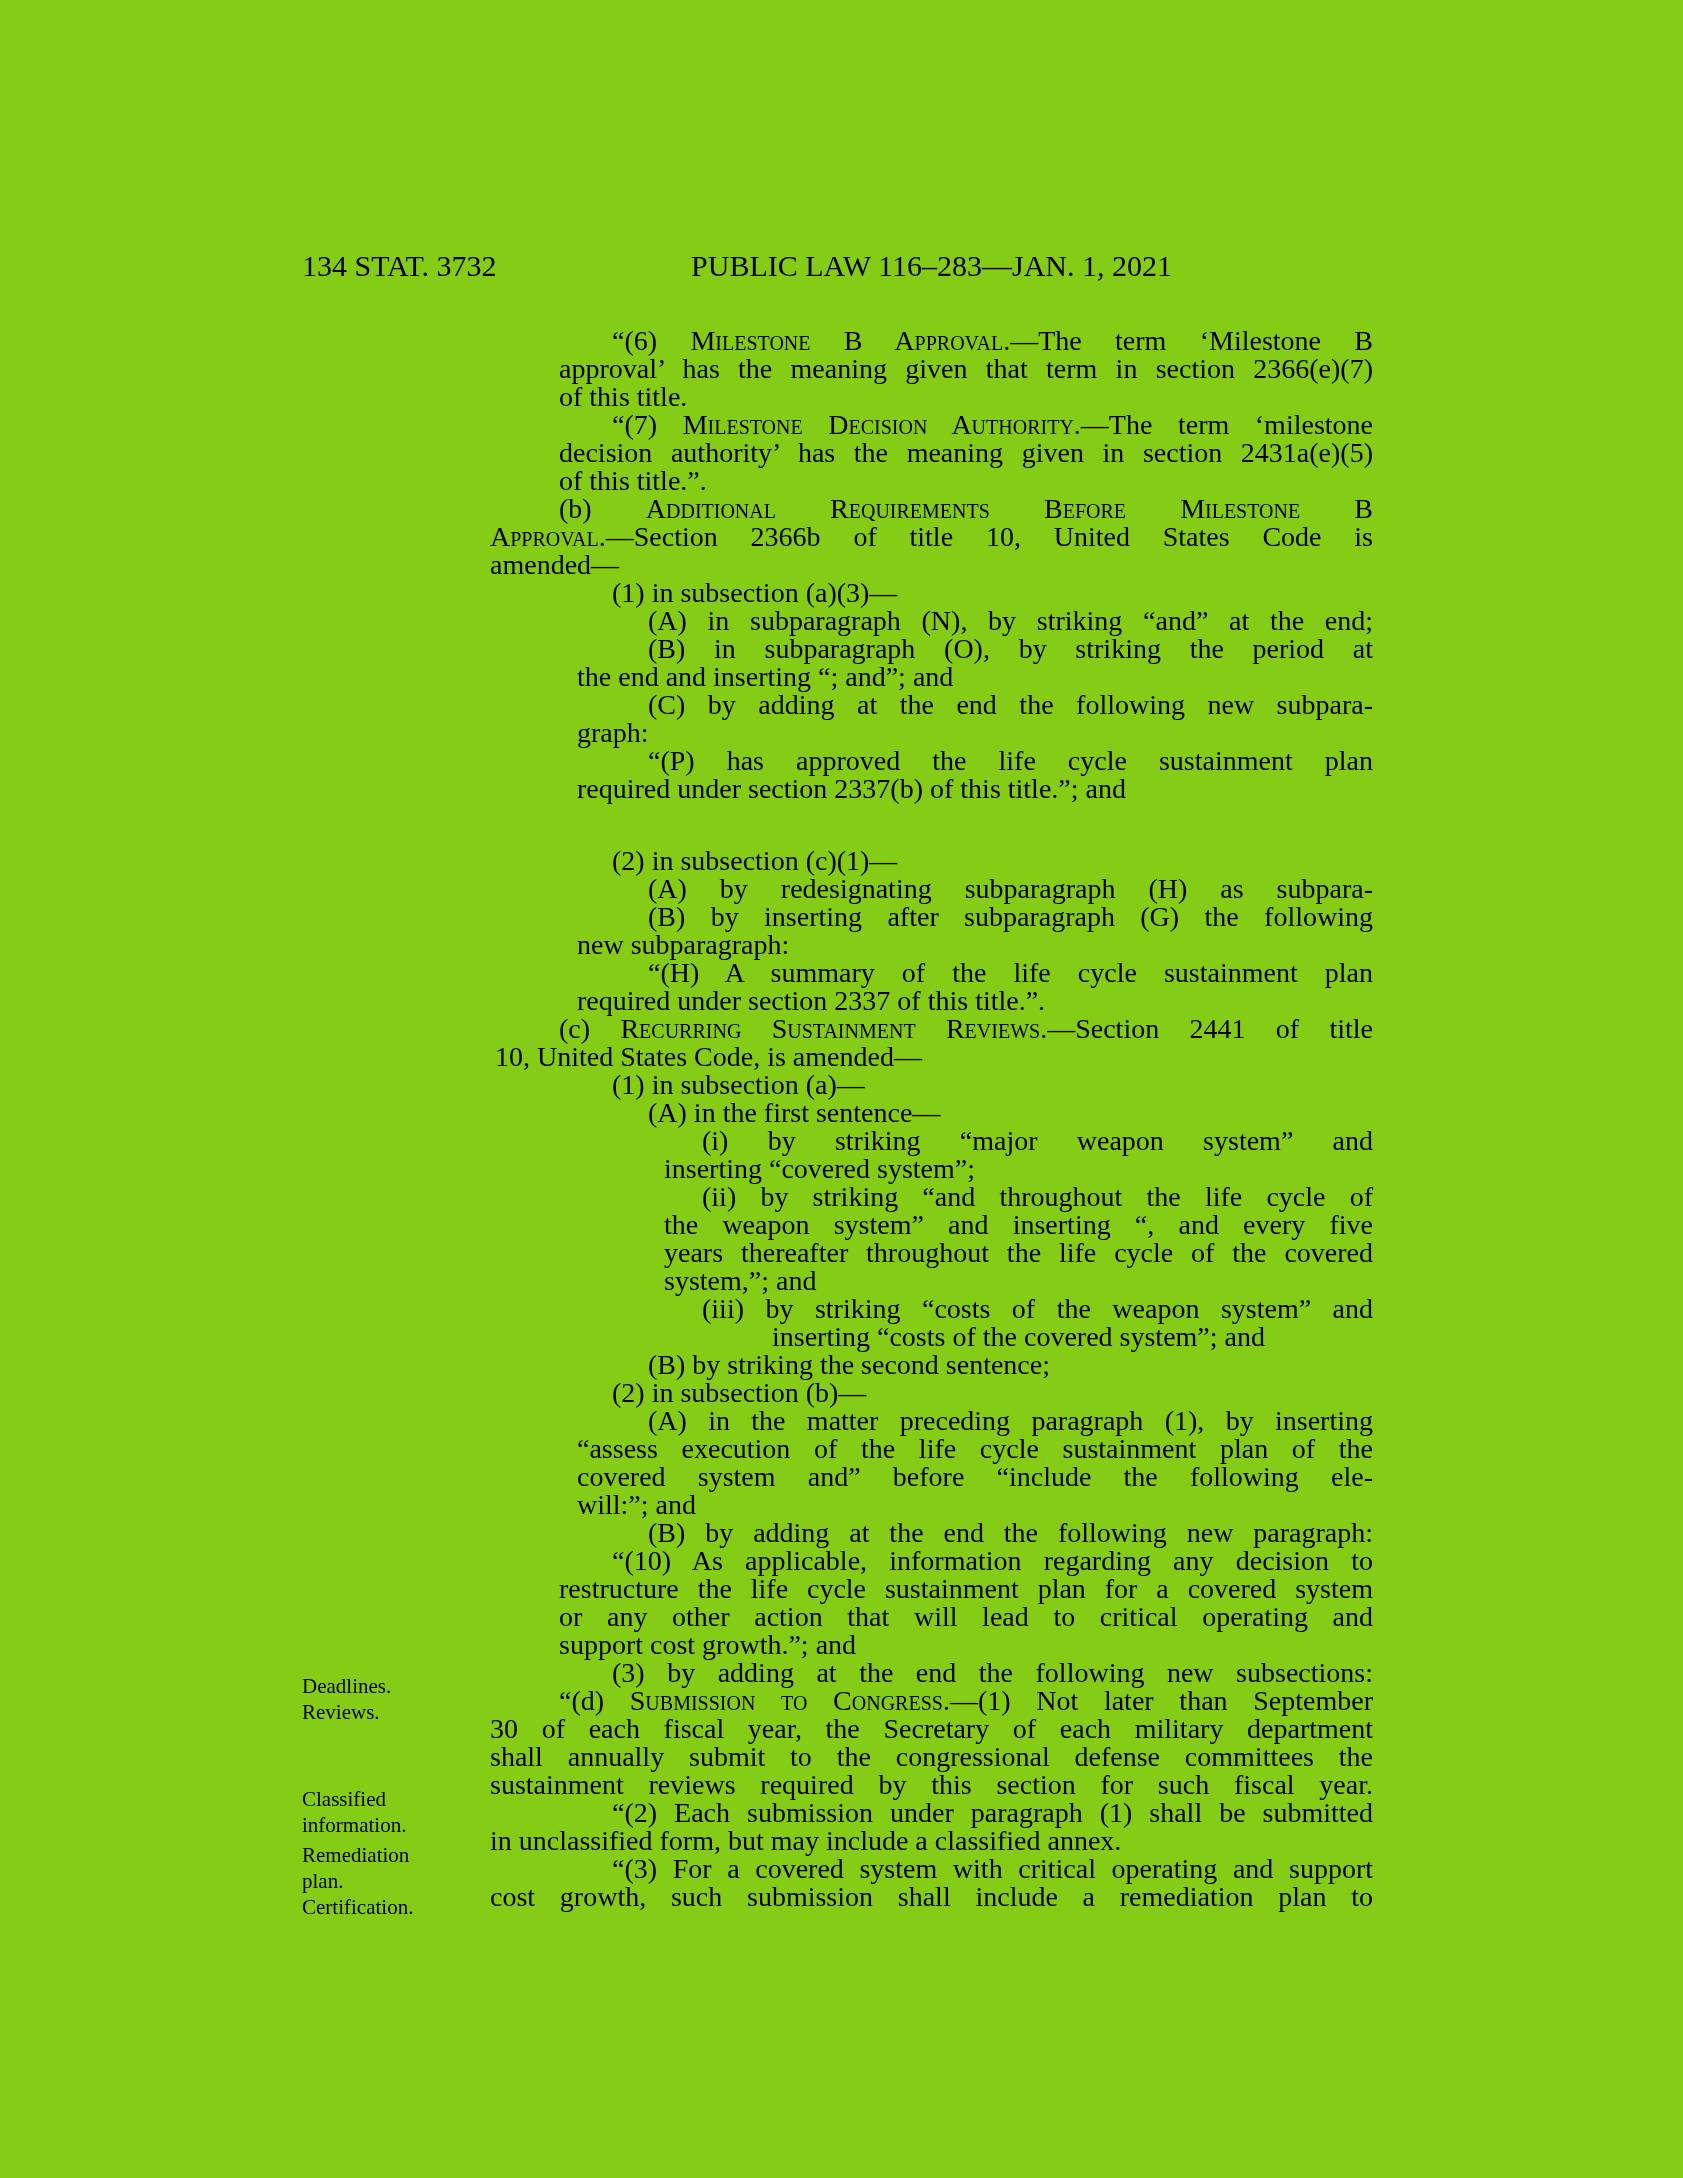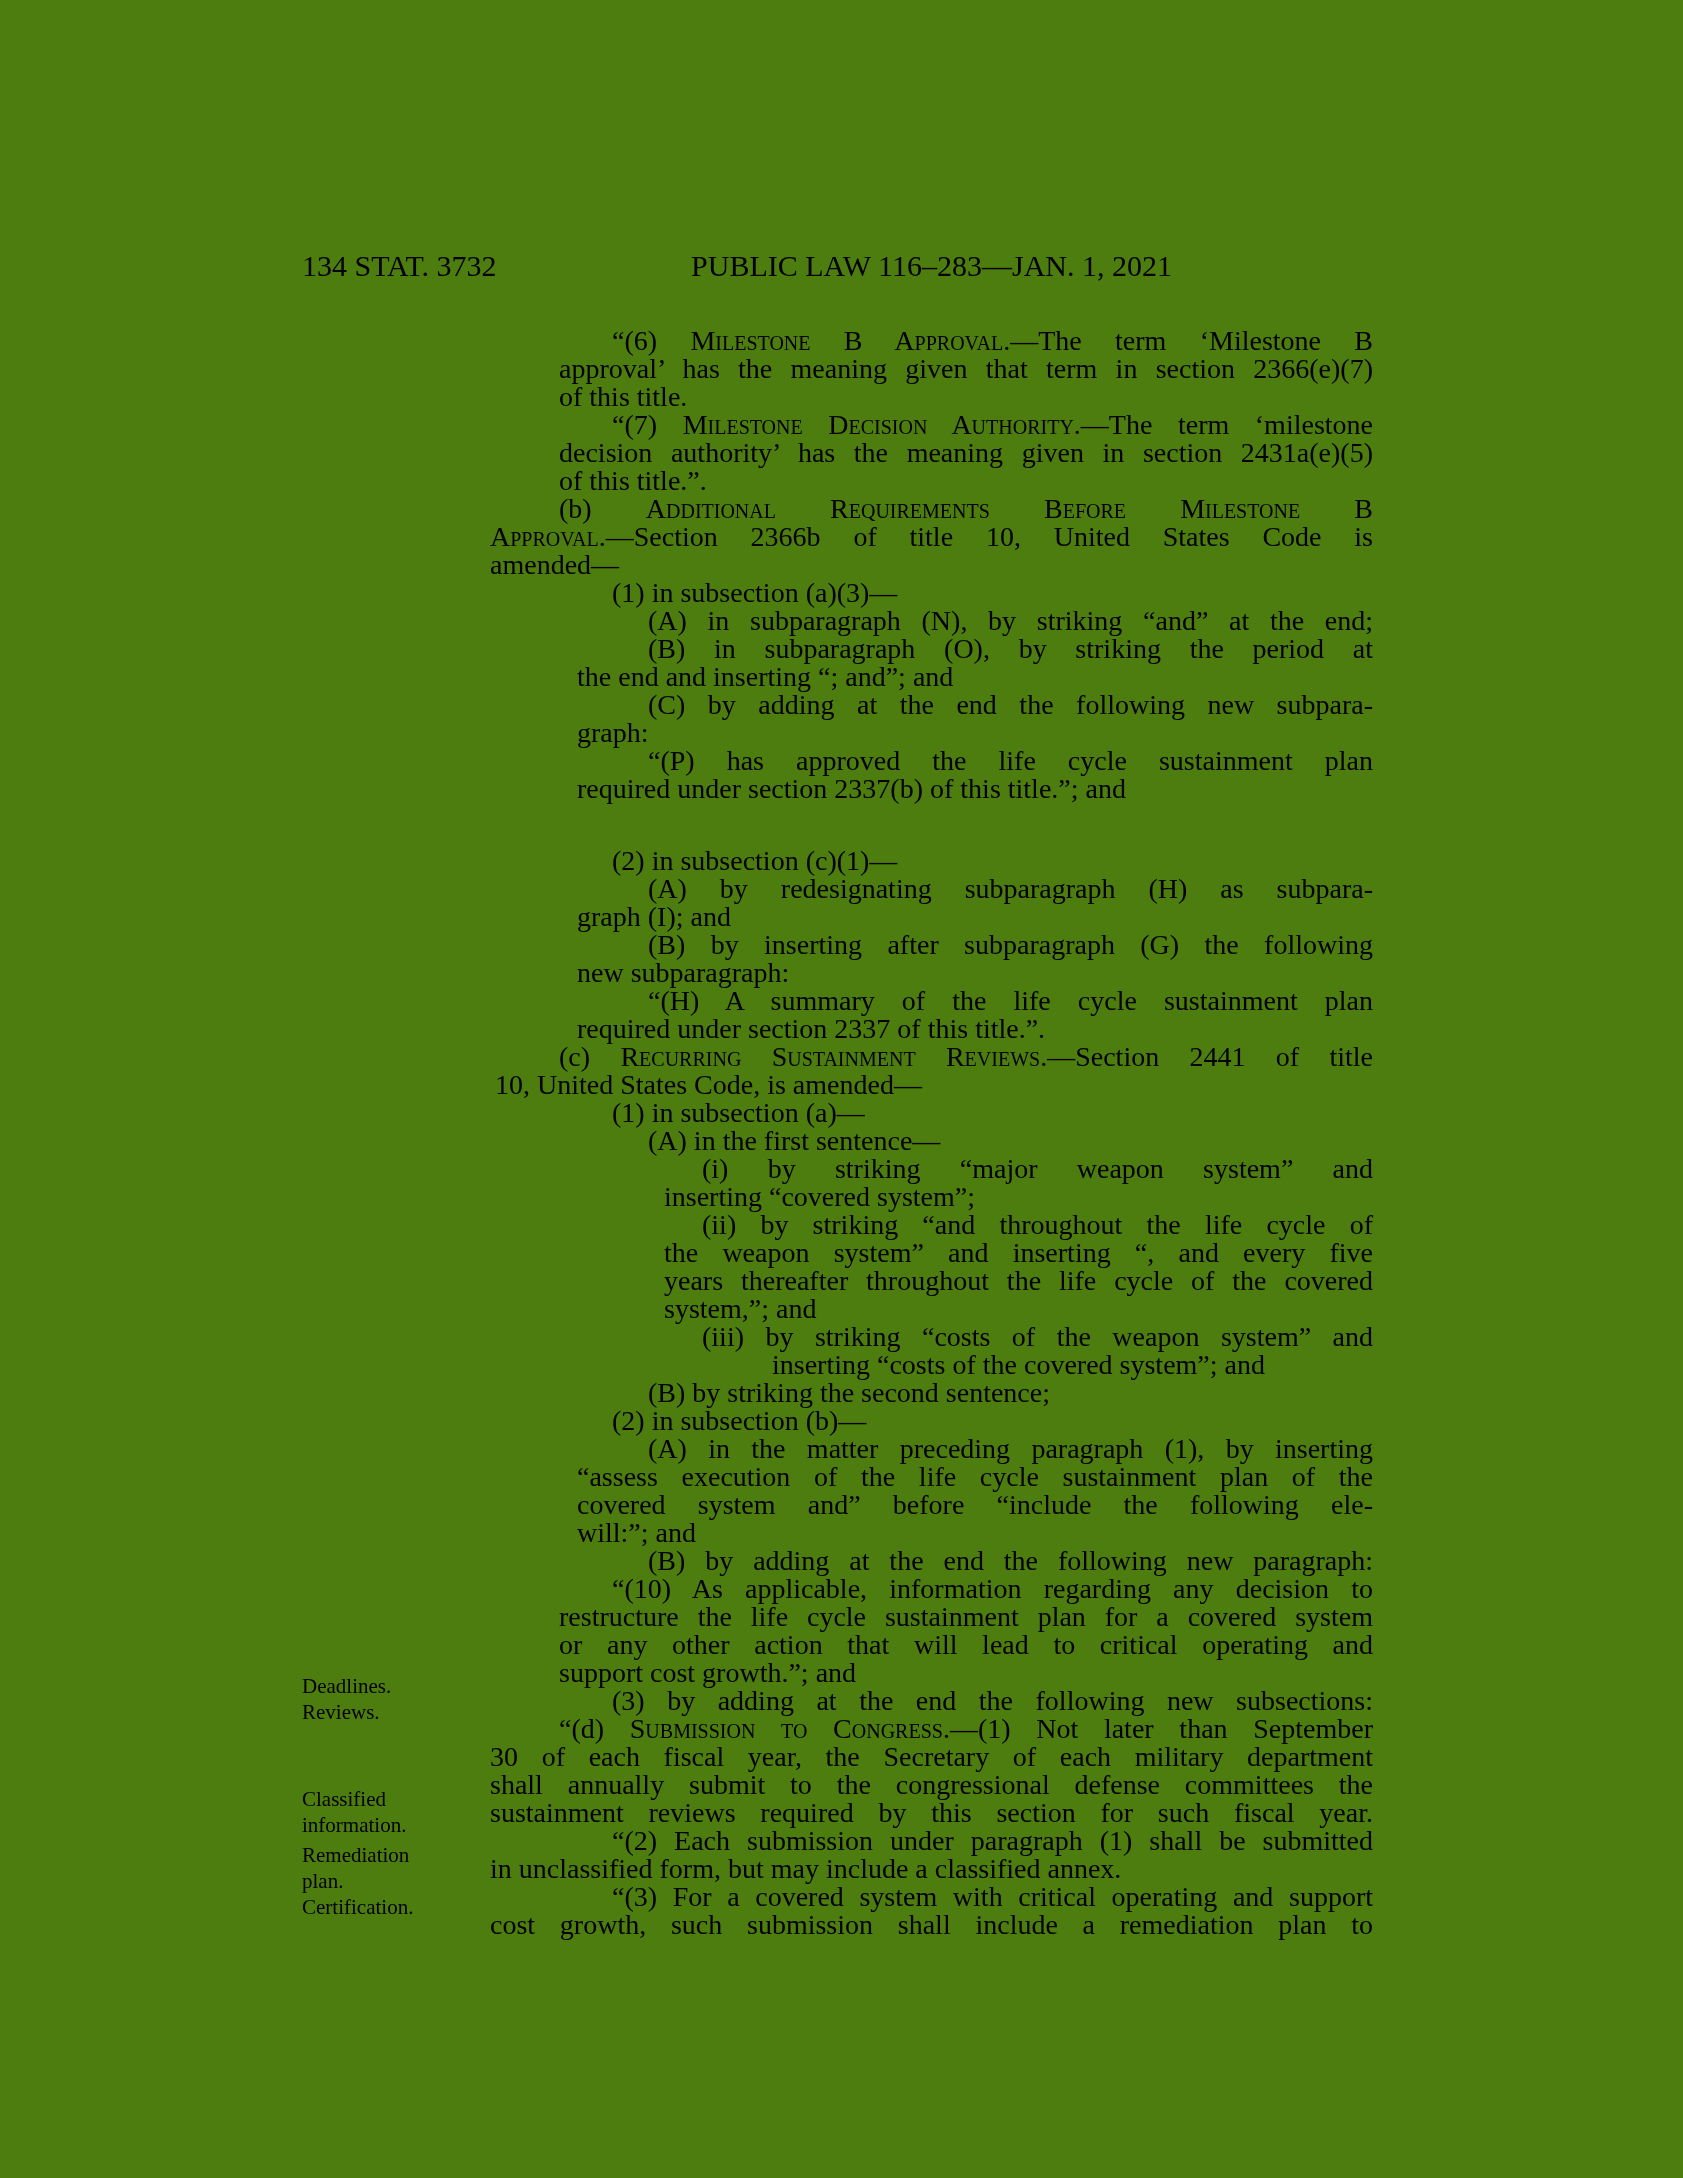--- a/index.html
+++ b/index.html
@@ -1,20 +1,20 @@
 <!DOCTYPE html>
 <html><head>
 <meta charset="utf-8">
 <style>
   html, body { margin: 0; padding: 0; background: #e8e8e8; }
   #page {
     position: relative;
     width: 1683px;
     height: 2178px;
-    background: #4d7c0f;
+    background: #84cc16;
     font-family: "Liberation Serif", "DejaVu Serif", serif;
     color: #000000;
     overflow: hidden;
   }
   #running-head {
     position: absolute;
     top: 249px;
     left: 0;
     width: 1683px;
     height: 40px;
@@ -86,21 +86,20 @@
       <div class="bline" style="margin-left: 122px; width: 761px;"><span>(1) in subsection (a)(3)—</span></div>
       <div class="bline just" style="margin-left: 158px; width: 725px;"><span>(A) in subparagraph (N), by striking “and” at the end;</span></div>
       <div class="bline just" style="margin-left: 158px; width: 725px;"><span>(B) in subparagraph (O), by striking the period at</span></div>
       <div class="bline" style="margin-left: 87px; width: 796px;"><span>the end and inserting “; and”; and</span></div>
       <div class="bline just" style="margin-left: 158px; width: 725px;"><span>(C) by adding at the end the following new subpara-</span></div>
       <div class="bline" style="margin-left: 87px; width: 796px;"><span>graph:</span></div>
       <div class="bline just" style="margin-left: 158px; width: 725px;"><span>“(P) has approved the life cycle sustainment plan</span></div>
       <div class="bline" style="margin-left: 87px; width: 796px;"><span>required under section 2337(b) of this title.”; and</span></div>
       <div class="bline" style="margin-left: 122px; width: 761px; margin-top: 44px;"><span>(2) in subsection (c)(1)—</span></div>
       <div class="bline just" style="margin-left: 158px; width: 725px;"><span>(A) by redesignating subparagraph (H) as subpara-</span></div>
-      <div class="bline" style="margin-left: 87px; width: 796px;"><span>graph (I); and</span></div>
       <div class="bline just" style="margin-left: 158px; width: 725px;"><span>(B) by inserting after subparagraph (G) the following</span></div>
       <div class="bline" style="margin-left: 87px; width: 796px;"><span>new subparagraph:</span></div>
       <div class="bline just" style="margin-left: 158px; width: 725px;"><span>“(H) A summary of the life cycle sustainment plan</span></div>
       <div class="bline" style="margin-left: 87px; width: 796px;"><span>required under section 2337 of this title.”.</span></div>
       <div class="bline just" style="margin-left: 69px; width: 814px;"><span>(c) </span><span class="sc">Recurring Sustainment Reviews</span><span>.—Section 2441 of title</span></div>
       <div class="bline" style="margin-left: 5px; width: 883px;"><span>10, United States Code, is amended—</span></div>
       <div class="bline" style="margin-left: 122px; width: 761px;"><span>(1) in subsection (a)—</span></div>
       <div class="bline" style="margin-left: 158px; width: 725px;"><span>(A) in the first sentence—</span></div>
       <div class="bline just" style="margin-left: 212px; width: 671px;"><span>(i) by striking “major weapon system” and</span></div>
       <div class="bline" style="margin-left: 174px; width: 709px;"><span>inserting “covered system”;</span></div>

